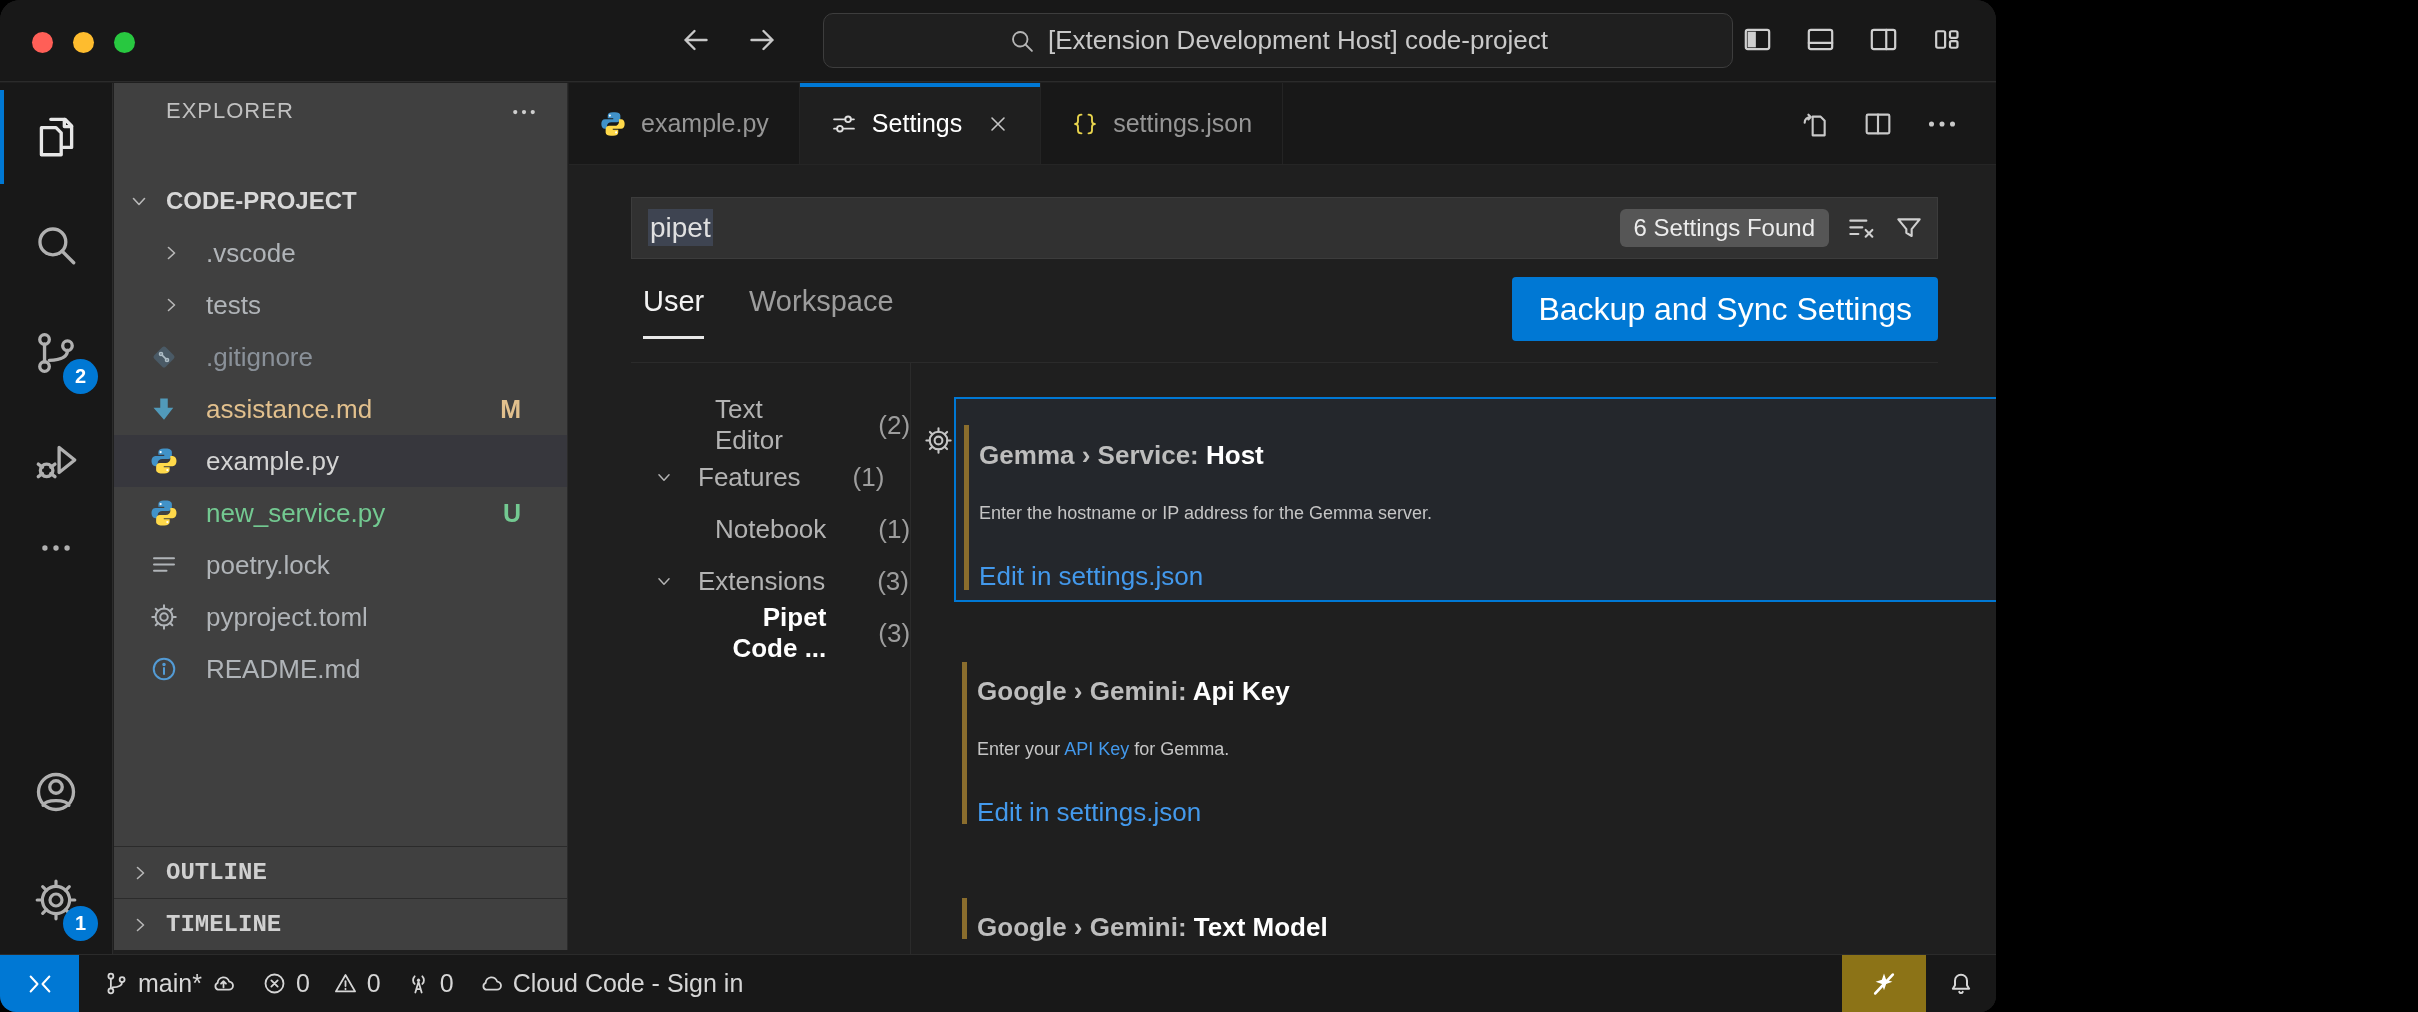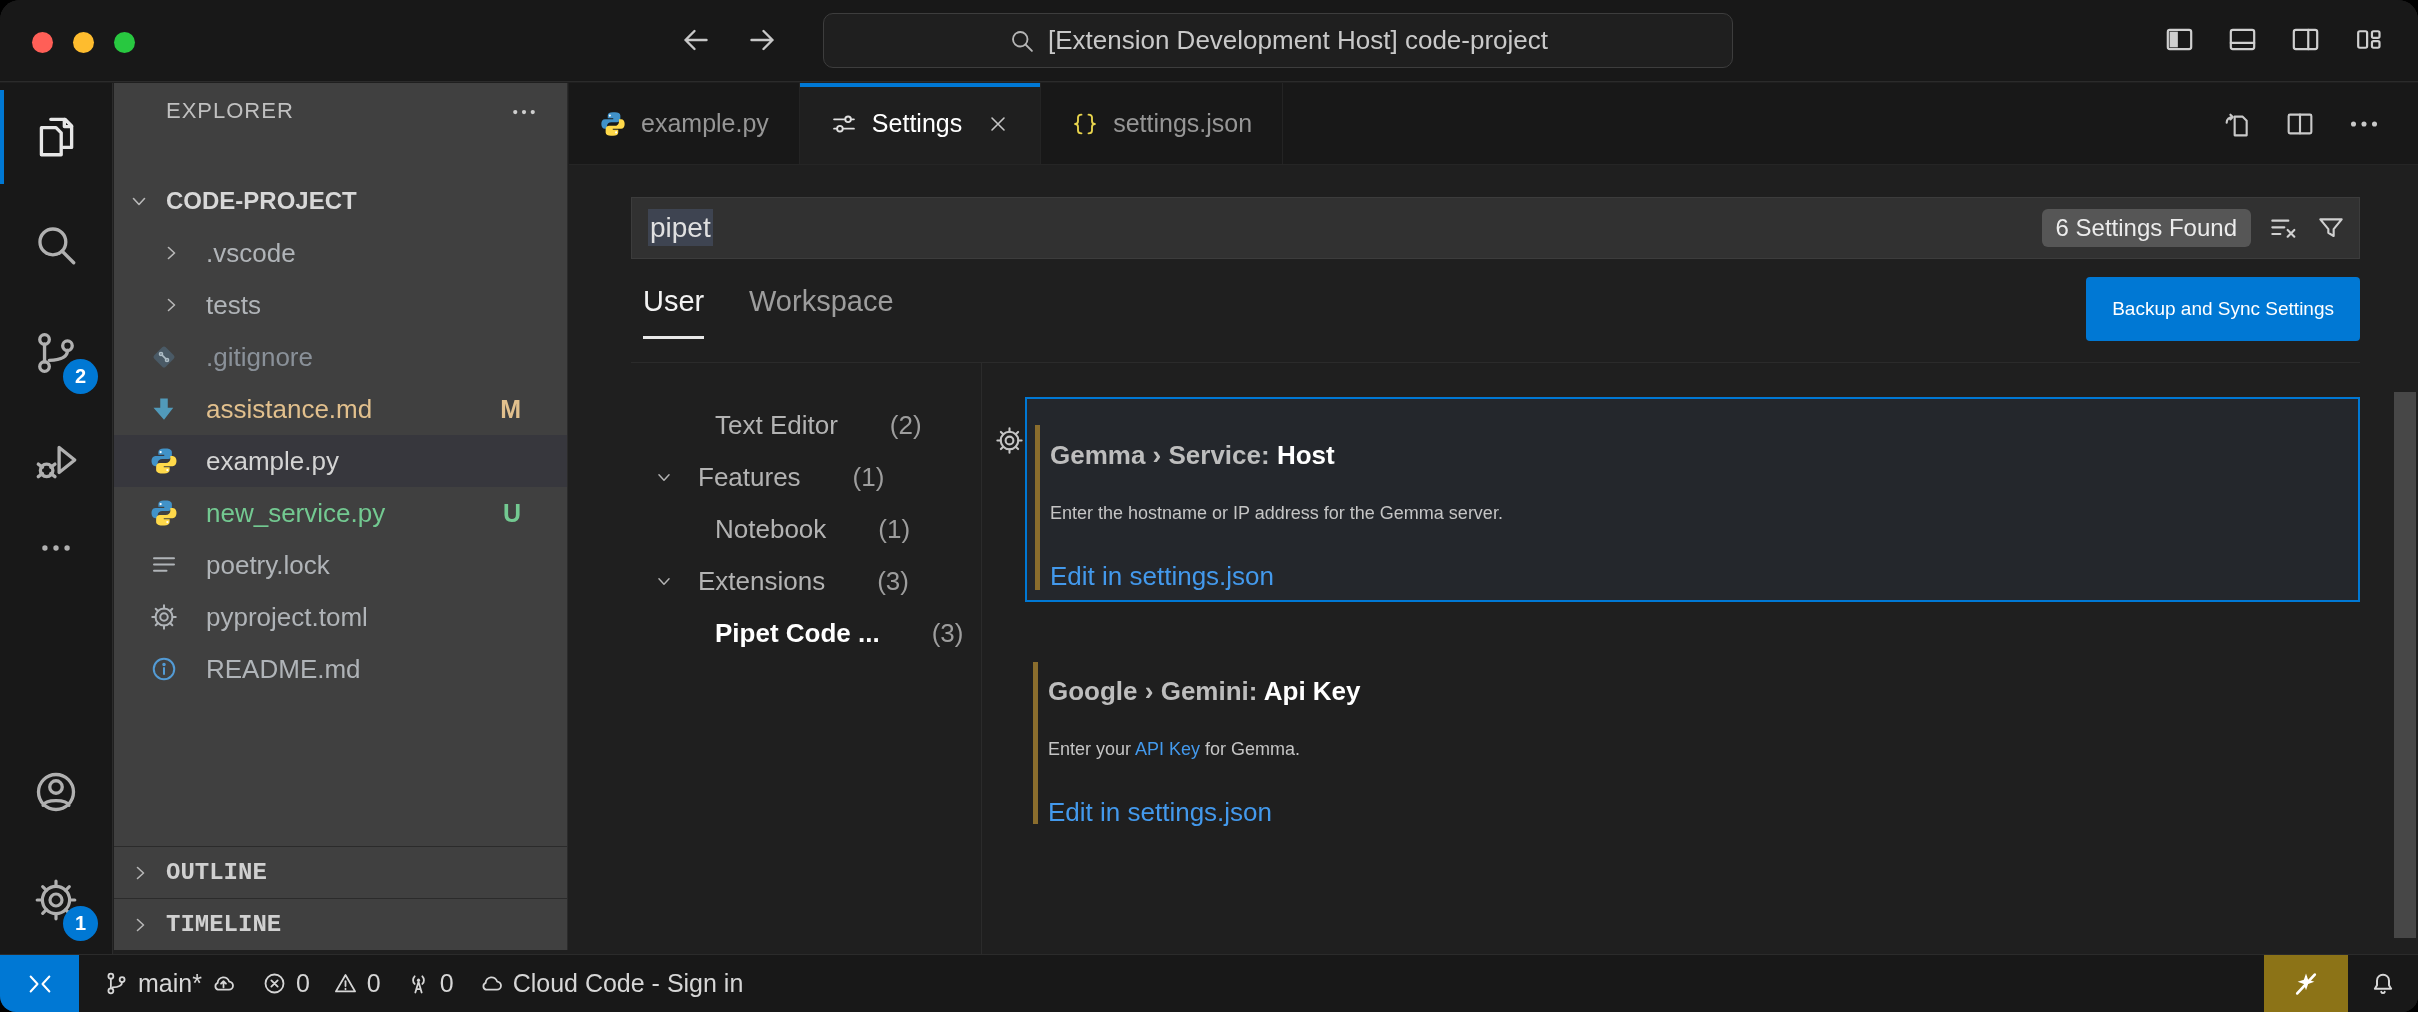--- a/index.html
+++ b/index.html
@@ -1,17 +1,17 @@
 <!DOCTYPE html>
 <html><head>
 <meta charset="utf-8">
 <style>
   * { margin:0; padding:0; box-sizing:border-box; }
   html,body { background:#000; font-family:"Liberation Sans", sans-serif; }
-  .window{ position:relative; width:2418px; height:1012px; background:#1f1f1f;
+  .window{ position:relative; width:1996px; height:1012px; background:#1f1f1f;
            border-radius:20px 20px 16px 16px; overflow:hidden; color:#cccccc; }
 
   
   .titlebar{ position:absolute; top:0; left:0; right:0; height:82px; background:#181818;
              border-bottom:1px solid #2b2b2b; }
   .traffic{ position:absolute; left:32px; top:32px; display:flex; gap:20px; }
   .tl{ width:21px; height:21px; border-radius:50%; }
   .tl.red{ background:#ff5f57; } .tl.yel{ background:#febc2e; } .tl.grn{ background:#28c840; }
   .navarrows{ position:absolute; left:678px; top:22px; display:flex; gap:30px; color:#c8c8c8; }
   .navarrows .ic{ width:36px; height:36px; }
@@ -77,21 +77,21 @@
   .search-val .sel{ background:#3e4451; padding:3px 2px; }
   .search-right{ position:absolute; right:12px; display:flex; align-items:center; gap:16px; }
   .results-badge{ background:#565656; color:#ececec; font-size:24px; border-radius:6px;
                   padding:5px 14px; }
   .search-right .ic{ width:32px; height:32px; color:#d0d0d0; }
   .scope-row{ position:relative; height:104px; margin:0 58px 0 62px; border-bottom:1px solid #2b2b2b; }
   .scope-tab{ position:absolute; top:26px; font-size:29px; color:#9d9d9d; padding-bottom:18px; }
   .scope-tab.user{ left:12px; color:#f3f3f3; border-bottom:3px solid #e8e8e8; }
   .scope-tab.ws{ left:118px; }
   .backup-btn{ position:absolute; right:0; top:18px; height:64px; background:#0078d4; color:#fff;
-               font-size:19px; border:none; border-radius:4px; padding:0 26px; font-family:inherit; }
+               font-size:32px; border:none; border-radius:4px; padding:0 26px; font-family:inherit; }
   .settings-body{ position:relative; flex:1; display:flex; overflow:hidden; }
   .toc{ width:413px; border-right:1px solid #2b2b2b; padding-top:36px; }
   .toc-row{ position:relative; height:52px; display:flex; align-items:center; padding-left:129px;
             font-size:26px; color:#b3b3b3;gap:40px; }
   .toc-row.child{ padding-left:146px; }
   .toc-row.selected{ color:#fff; font-weight:700;text-align:right; }
   .toc-row .count{ margin-left:12px; color:#9d9d9d; font-weight:400; }
   .toc-row .chev{ position:absolute; left:84px; width:22px; height:22px; color:#b3b3b3; }
   .slist{ flex:1; position:relative; padding:34px 0 0 43px; }
   .row-gear{ position:absolute; left:12px; top:62px; width:31px; height:31px; color:#c5c5c5; }
@@ -612,20 +612,29 @@
               <div class="ctitle">
                 <span class="pref">Google › Gemini: </span><span>Api Key</span>
               </div>
               <div class="cdesc">
                 <span>Enter your </span><span class="dlink">API Key</span><span> for Gemma.</span>
               </div>
               <div class="clink">Edit in settings.json</div>
             </div>
           </div>
 
+          <div class="card">
+            <div class="modbar"></div>
+            <div class="card-inner">
+              <div class="ctitle">
+                <span class="pref">Google › Gemini: </span><span>Text Model</span>
+              </div>
+
+            </div>
+          </div>
 
         <div class="scrollbar"></div>
       </div>
     </div>
   </div>
 
   <div class="statusbar">
     <div class="remote">
       <svg class="ic">
           <use href="#i-remote"></use>

